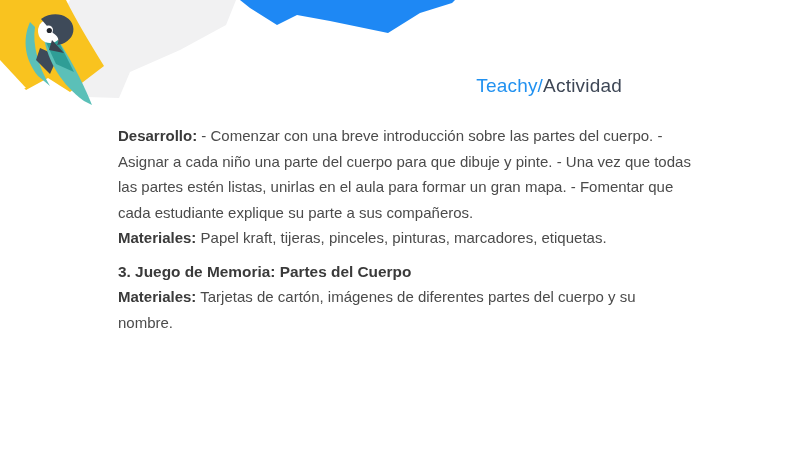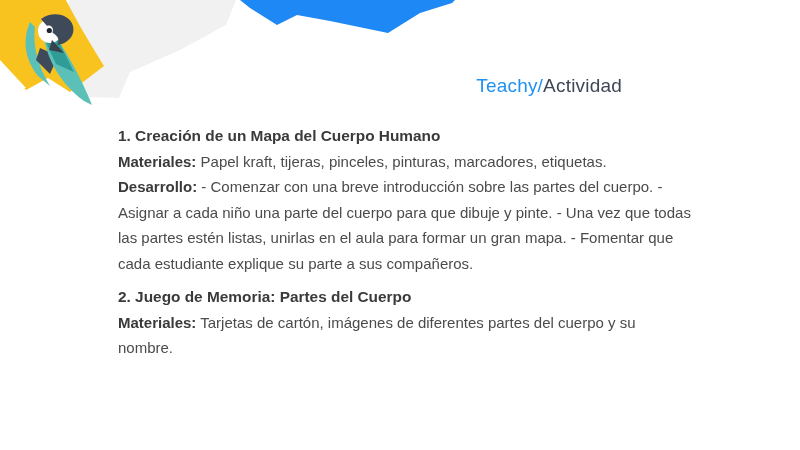--- a/index.html
+++ b/index.html
@@ -67,25 +67,24 @@
     </g>
   </svg>
 
   <div class="brand">
     <span class="brand-name">Teachy/</span><span class="brand-page">Actividad</span>
   </div>
 
   <div class="content">
 
     <div class="section">
-      <h3 class="section-title">1. Creación de un Mapa del Cuerpo Humano</h3>
+      <p class="field"><span class="field-label">Desarrollo:</span><span> - Comenzar con una breve introducción sobre las partes del cuerpo. - Asignar a cada niño una parte del cuerpo para que dibuje y pinte. - Una vez que todas las partes estén listas, unirlas en el aula para formar un gran mapa. - Fomentar que cada estudiante explique su parte a sus compañeros.</span></p>
       <p class="field"><span class="field-label">Materiales:</span><span> Papel kraft, tijeras, pinceles, pinturas, marcadores, etiquetas.</span></p>
-      <p class="field"><span class="field-label">Desarrollo:</span><span> - Comenzar con una breve introducción sobre las partes del cuerpo. - Asignar a cada niño una parte del cuerpo para que dibuje y pinte. - Una vez que todas las partes estén listas, unirlas en el aula para formar un gran mapa. - Fomentar que cada estudiante explique su parte a sus compañeros.</span></p>
     </div>
 
     <div class="section">
-      <h3 class="section-title">2. Juego de Memoria: Partes del Cuerpo</h3>
+      <h3 class="section-title">3. Juego de Memoria: Partes del Cuerpo</h3>
       <p class="field"><span class="field-label">Materiales:</span><span> Tarjetas de cartón, imágenes de diferentes partes del cuerpo y su nombre.</span></p>
 
     </div>
 
   </div>
 </div>
 
 </body></html>

